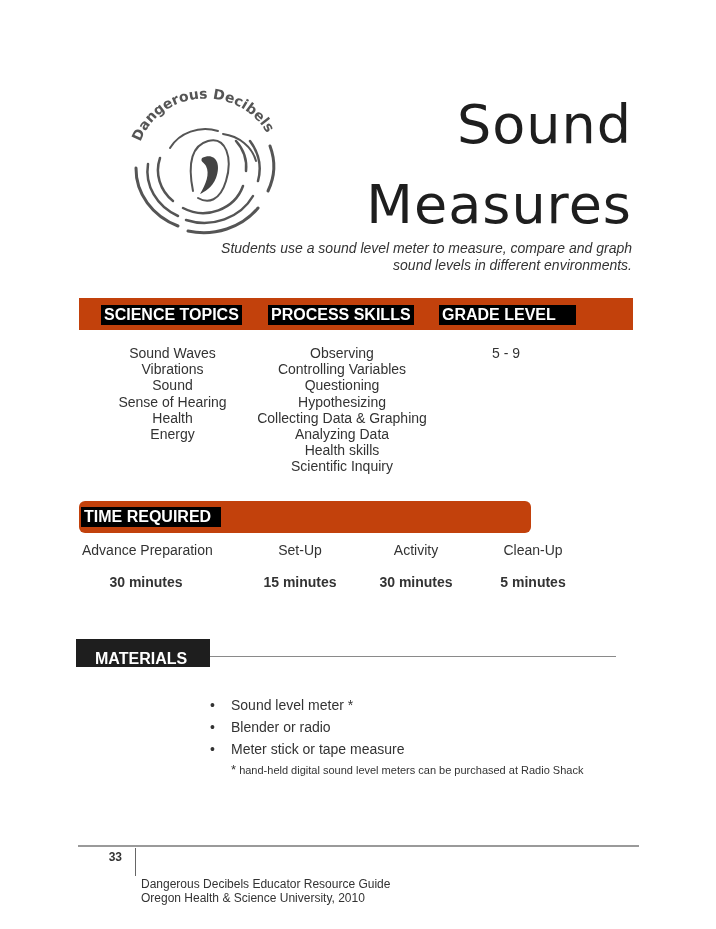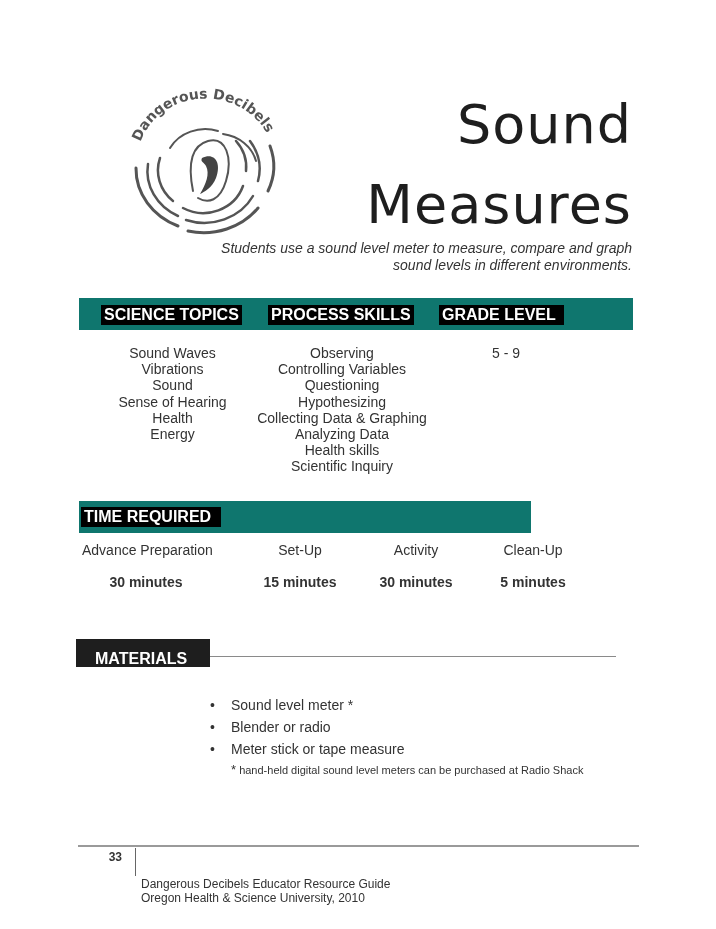--- a/index.html
+++ b/index.html
@@ -10,34 +10,34 @@
   .logo { left: 118px; top: 86px; width: 170px; height: 150px; }
 
   
   .title { right: 84px; font-family: "DejaVu Sans", sans-serif; color: #1e1e1e; font-size: 54px; line-height: 1; letter-spacing: 1px; text-align: right; white-space: nowrap; }
   .title1 { top: 98px; }
   .title2 { top: 178px; }
 
   .subtitle { right: 84px; top: 240px; width: 440px; text-align: right; font-style: italic; font-size: 14px; line-height: 17px; color: #333; }
 
   
-  .bar { background: #0f766e; }
+  .bar { background: #c2410c; }
   .bar1 { left: 79px; top: 298px; width: 554px; height: 32px; }
   .bar-label { position: absolute; background: #000; color: #fff; font-weight: bold; font-size: 16px; line-height: 20px; top: 7px; padding: 0 3px; white-space: nowrap; }
   .bl-sci { left: 22px; }
   .bl-proc { left: 189px; }
-  .bl-grade { left: 360px; padding-right: 8px; }
+  .bl-grade { left: 360px; padding-right: 20px; }
 
   .col { font-size: 14px; line-height: 16.2px; text-align: center; color: #333; }
   .col-sci { left: 100px; top: 345px; width: 145px; }
   .col-proc { left: 247px; top: 345px; width: 190px; }
   .col-grade { left: 478px; top: 345px; width: 56px; }
   .col div { white-space: nowrap; }
 
-  .bar2 { left: 79px; top: 501px; width: 452px; height: 32px; }
+  .bar2 { left: 79px; top: 501px; width: 452px; height: 32px; border-radius: 6px; }
   .bl-time { left: 2px; top: 6px; padding-right: 10px; }
 
   .time-head { top: 542px; font-size: 14px; color: #333; white-space: nowrap; text-align: center; }
   .time-val { top: 574px; font-size: 14px; font-weight: bold; color: #333; white-space: nowrap; text-align: center; }
 
   
   .mat-box { left: 76px; top: 639px; width: 134px; height: 28px; background: #1e1e1e; }
   .mat-label { position: absolute; left: 19px; top: 11px; color: #fff; font-weight: bold; font-size: 16px; line-height: 18px; }
   .mat-rule { left: 210px; top: 656px; width: 406px; height: 1px; background: #8a8a8a; }
 

